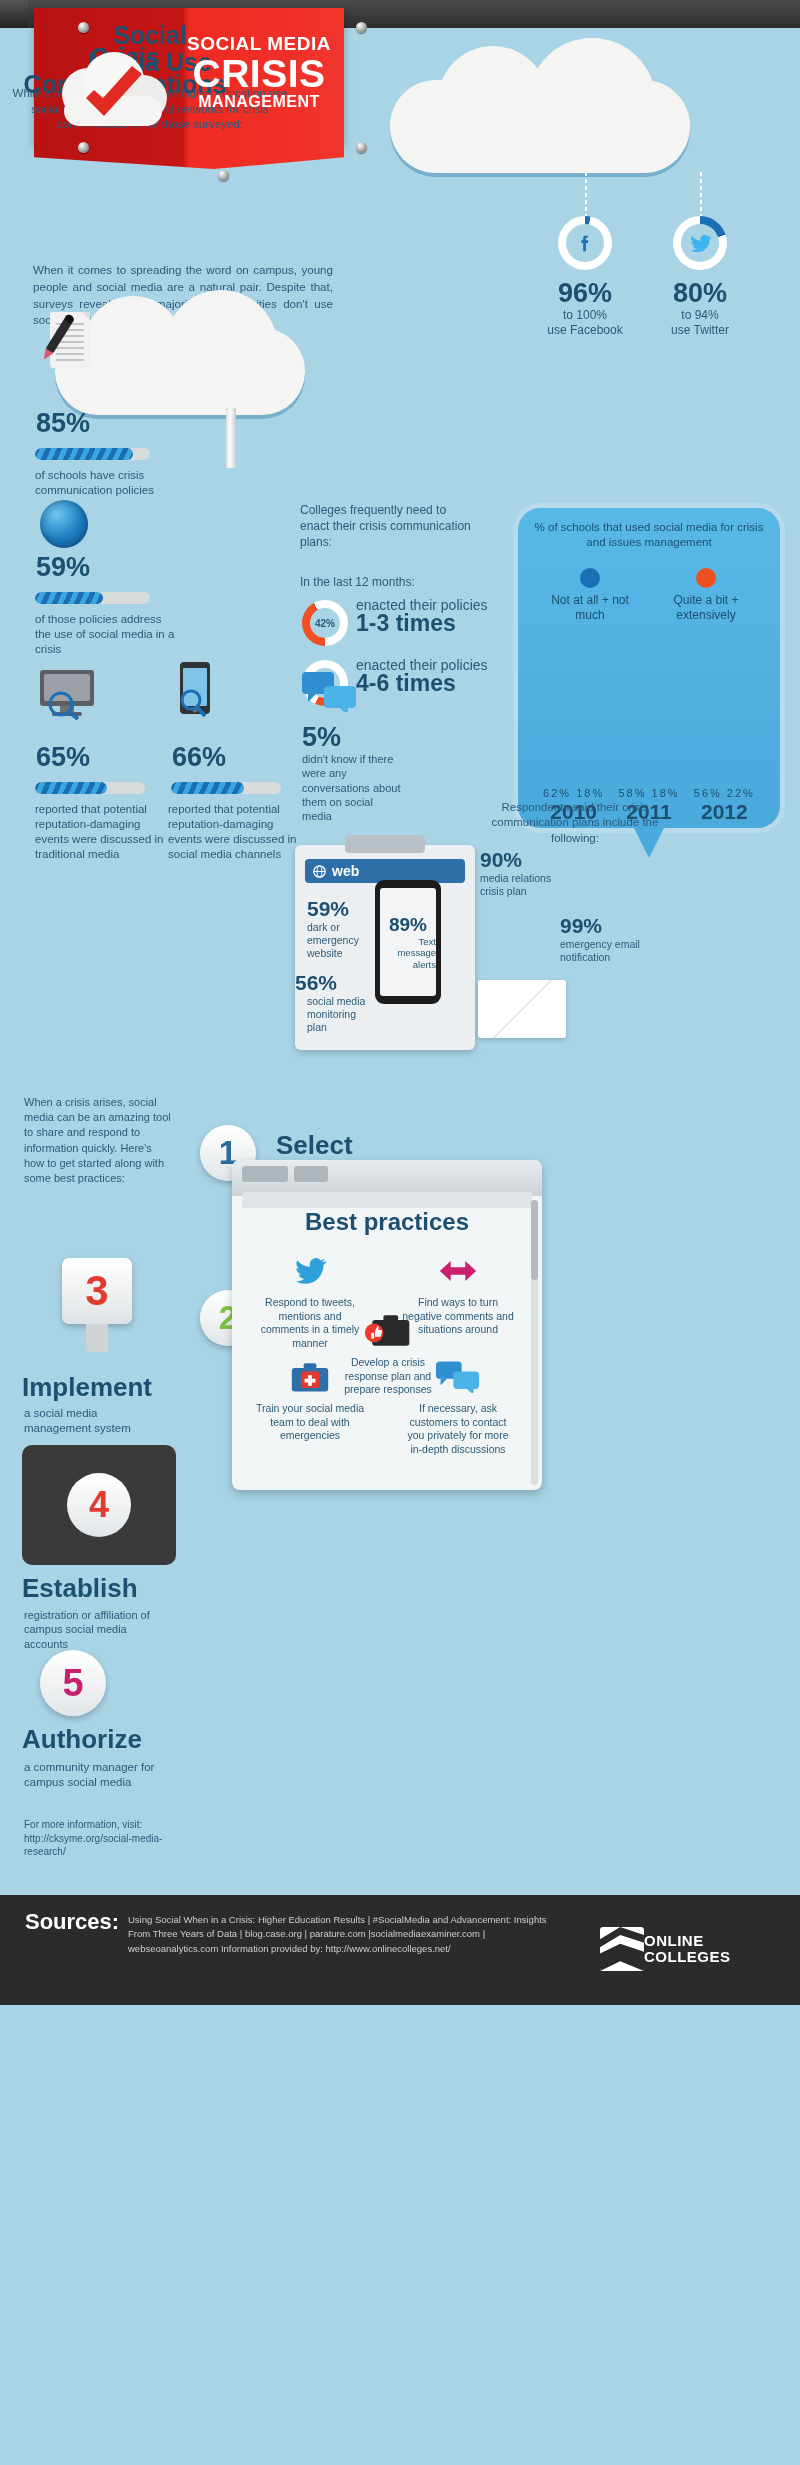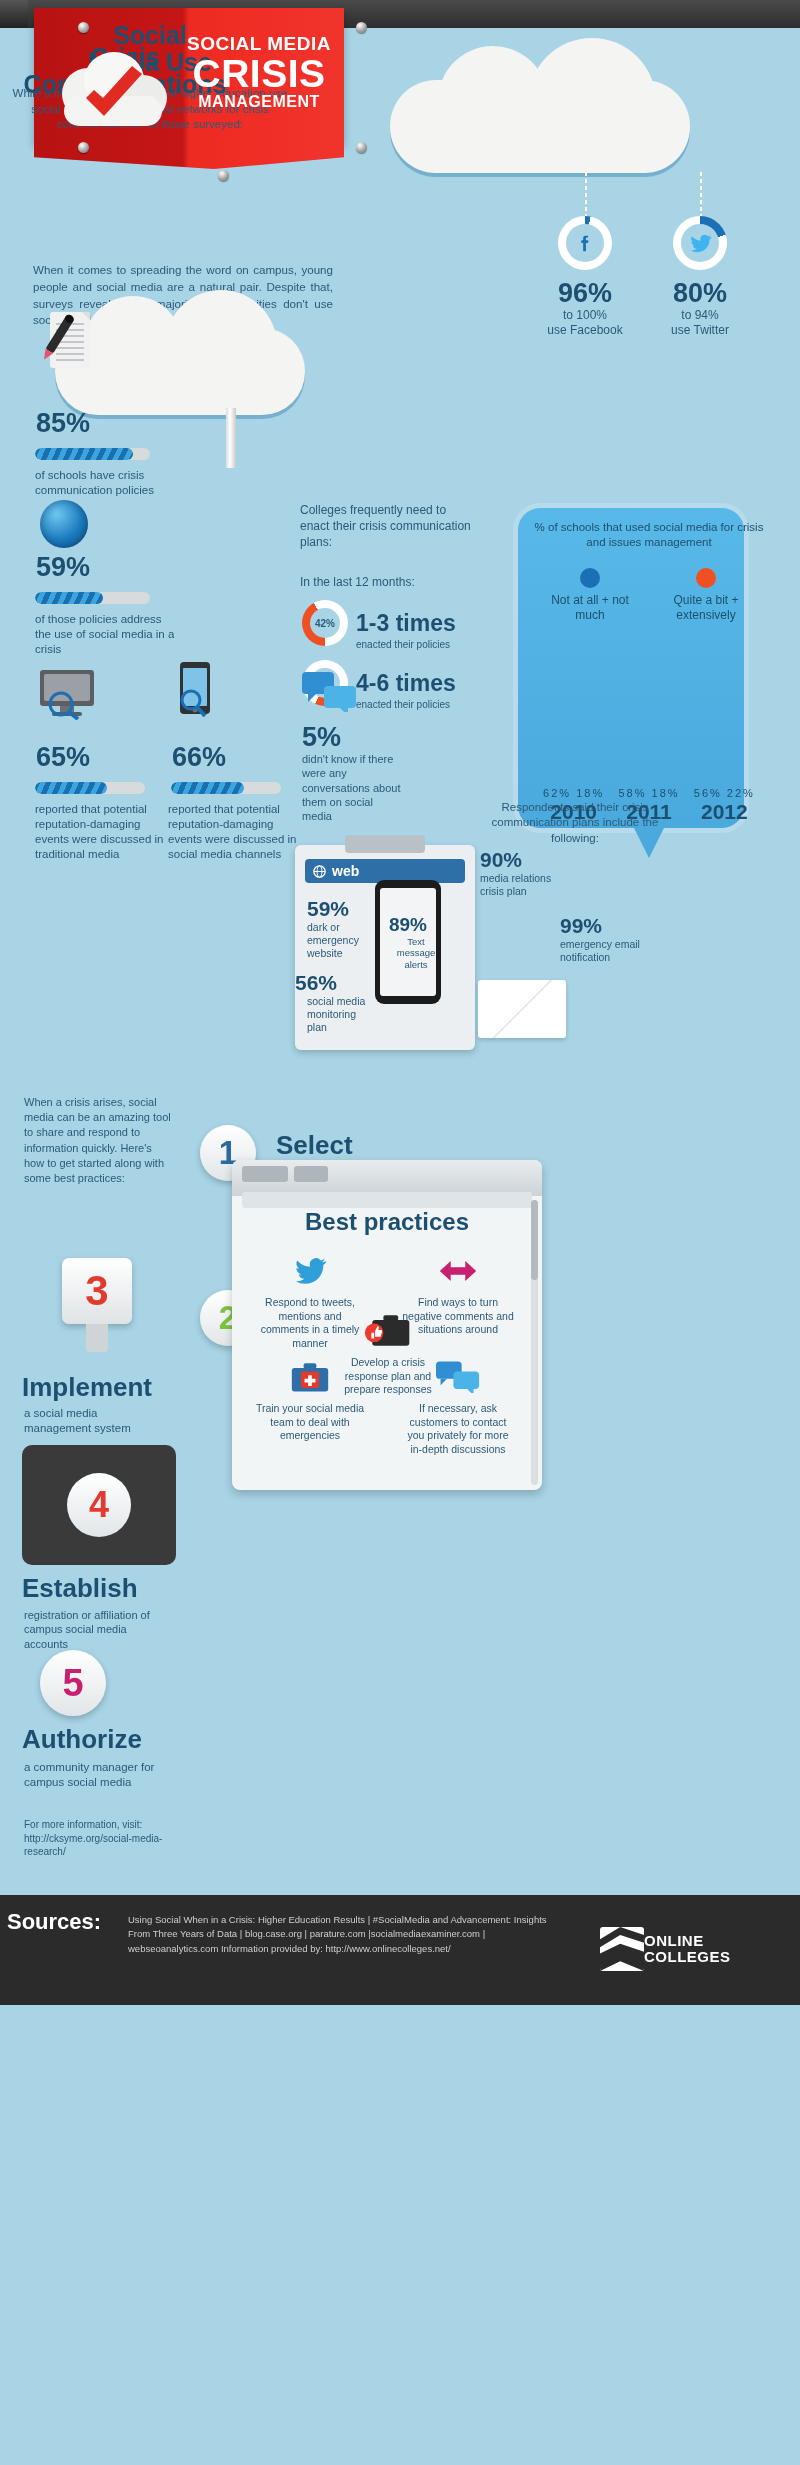--- a/index.html
+++ b/index.html
@@ -153,28 +153,28 @@
   #cfn{ position:absolute; top:503px; left:300px; width:175px; font-size:12px; line-height:1.33; color:#2c5a78;}
   #last12{ position:absolute; top:575px; left:300px; font-size:12px; color:#2c5a78;}
   .donut{
     position:absolute; width:46px;height:46px;border-radius:50%;
     display:flex;align-items:center;justify-content:center;
   }
   .donut-hole{ width:30px;height:30px;border-radius:50%;background:#a8d4e6;
     display:flex;align-items:center;justify-content:center;font-size:10px;font-weight:bold;color:#2c5a78;}
   #d42{ top:600px; left:302px; background: conic-gradient(from 180deg, #f04e23 0deg 151deg, #ffffff 151deg 360deg); }
   #d7 { top:660px; left:302px; background: conic-gradient(from 180deg, #f04e23 0deg 25deg, #ffffff 25deg 360deg); }
-  .enacted-sm{ position:absolute; font-size:10px; color:#2c5a78;margin-top:42px;}
+  .enacted-sm{ position:absolute; font-size:14px; color:#2c5a78;}
   .enacted-lg{ position:absolute; font-size:23px; font-weight:bold; color:#1d4f70;}
   #e1s{ top:597px; left:356px;} #e1l{ top:610px; left:356px;}
   #e2s{ top:657px; left:356px;} #e2l{ top:670px; left:356px;}
 
   
   #chartpanel{
-    position:absolute; top:508px; left:518px; width:226px; height:320px;
+    position:absolute; top:508px; left:518px; width:262px; height:320px;
     background: linear-gradient(180deg,#58b9e8,#4aa9dd); border-radius:22px;
     box-shadow: 0 0 0 5px rgba(255,255,255,.18);
   }
   #chartpanel:after{
     content:""; position:absolute; left:115px; bottom:-30px;
     border-left:16px solid transparent; border-right:16px solid transparent;
     border-top:32px solid #4aa9dd;
   }
   #chart-title{ position:absolute; top:12px; left:12px; width:238px; text-align:center;
     font-size:11.5px; line-height:1.32; color:#1d4f70;}
@@ -229,21 +229,21 @@
   .clipstat-n{ position:absolute; font-size:21px; font-weight:bold; color:#1d4f70;}
   .clipstat-t{ position:absolute; font-size:10.5px; line-height:1.25; color:#2c5a78;}
   #c59n{ top:52px; left:12px;} #c59t{ top:76px; left:12px; width:68px;}
   #c56n{ top:126px; left:0;} #c56t{ top:150px; left:12px; width:70px;}
 
   #phone2{ position:absolute; top:880px; left:375px; width:66px; height:124px;
     background:#1c1c1c; border-radius:9px; padding:8px 5px;}
   #phone2 .scr{ width:100%; height:100%; background:#f2f4f5; border-radius:3px;
     display:flex; flex-direction:column; align-items:center; justify-content:center;}
   #p89n{ font-size:19px; font-weight:bold; color:#1d4f70;}
-  #p89t{ font-size:9.5px; text-align:center; color:#2c5a78; line-height:1.2;margin-left:16px;}
+  #p89t{ font-size:9.5px; text-align:right; color:#2c5a78; line-height:1.2;margin-left:16px;}
 
   #m90n{ position:absolute; top:848px; left:480px; font-size:21px; font-weight:bold; color:#1d4f70;}
   #m90t{ position:absolute; top:872px; left:480px; width:96px; font-size:10.5px; line-height:1.25; color:#2c5a78;}
   #m99n{ position:absolute; top:914px; left:560px; font-size:21px; font-weight:bold; color:#1d4f70;}
   #m99t{ position:absolute; top:938px; left:560px; width:80px; font-size:10.5px; line-height:1.25; color:#2c5a78;}
   .envelope{ position:absolute; top:980px; left:478px; width:88px; height:58px;
     background:#fff; border-radius:3px; box-shadow:0 2px 4px rgba(0,0,0,.18); overflow:hidden;}
   .envelope:before{ content:""; position:absolute; top:0; left:0; width:100%; height:100%;
     background:linear-gradient(135deg,transparent 49%,#dfe4e7 50%,transparent 52%);}
 
@@ -304,21 +304,21 @@
   .bp-tx{ font-size:10.5px; line-height:1.3; color:#2c5a78; margin-top:4px;}
   #bp1{ top:90px; left:22px;}
   #bp2{ top:90px; left:170px;}
   #bp3{ top:196px; left:22px;}
   #bp4{ top:196px; left:170px;}
   #bpc{ position:absolute; top:150px; left:100px; width:112px; text-align:center;}
 
   
   #footer{ position:absolute; top:1895px; left:0; width:800px; height:110px;
     background:#2b2b2b; }
-  #srcword{ position:absolute; top:14px; left:7px; font-size:22px; font-weight:bold; color:#fff;}
+  #srcword{ position:absolute; top:14px; left:25px; font-size:22px; font-weight:bold; color:#fff;}
   #srctxt{ position:absolute; top:18px; left:128px; width:440px; font-size:9.5px; line-height:1.5; color:#cfcfcf;}
   #oclogo{ position:absolute; top:30px; left:600px; width:180px; height:48px; display:flex; align-items:center; gap:0;}
   #ocmark{ width:44px; height:44px; background:#fff; border-radius:3px; position:relative; overflow:hidden;}
   #ocmark:before{ content:""; position:absolute; inset:0; background:#2b2b2b;
     clip-path: polygon(0 28%, 46% 0, 100% 18%, 100% 36%, 46% 18%, 0 46%);}
   #ocmark:after{ content:""; position:absolute; inset:0; background:#2b2b2b;
     clip-path: polygon(0 60%, 46% 38%, 100% 56%, 100% 100%, 46% 78%, 0 100%);}
   #octext{ color:#fff; font-size:15px; font-weight:bold; line-height:1.05; letter-spacing:.5px;}
 </style>
 </head>

